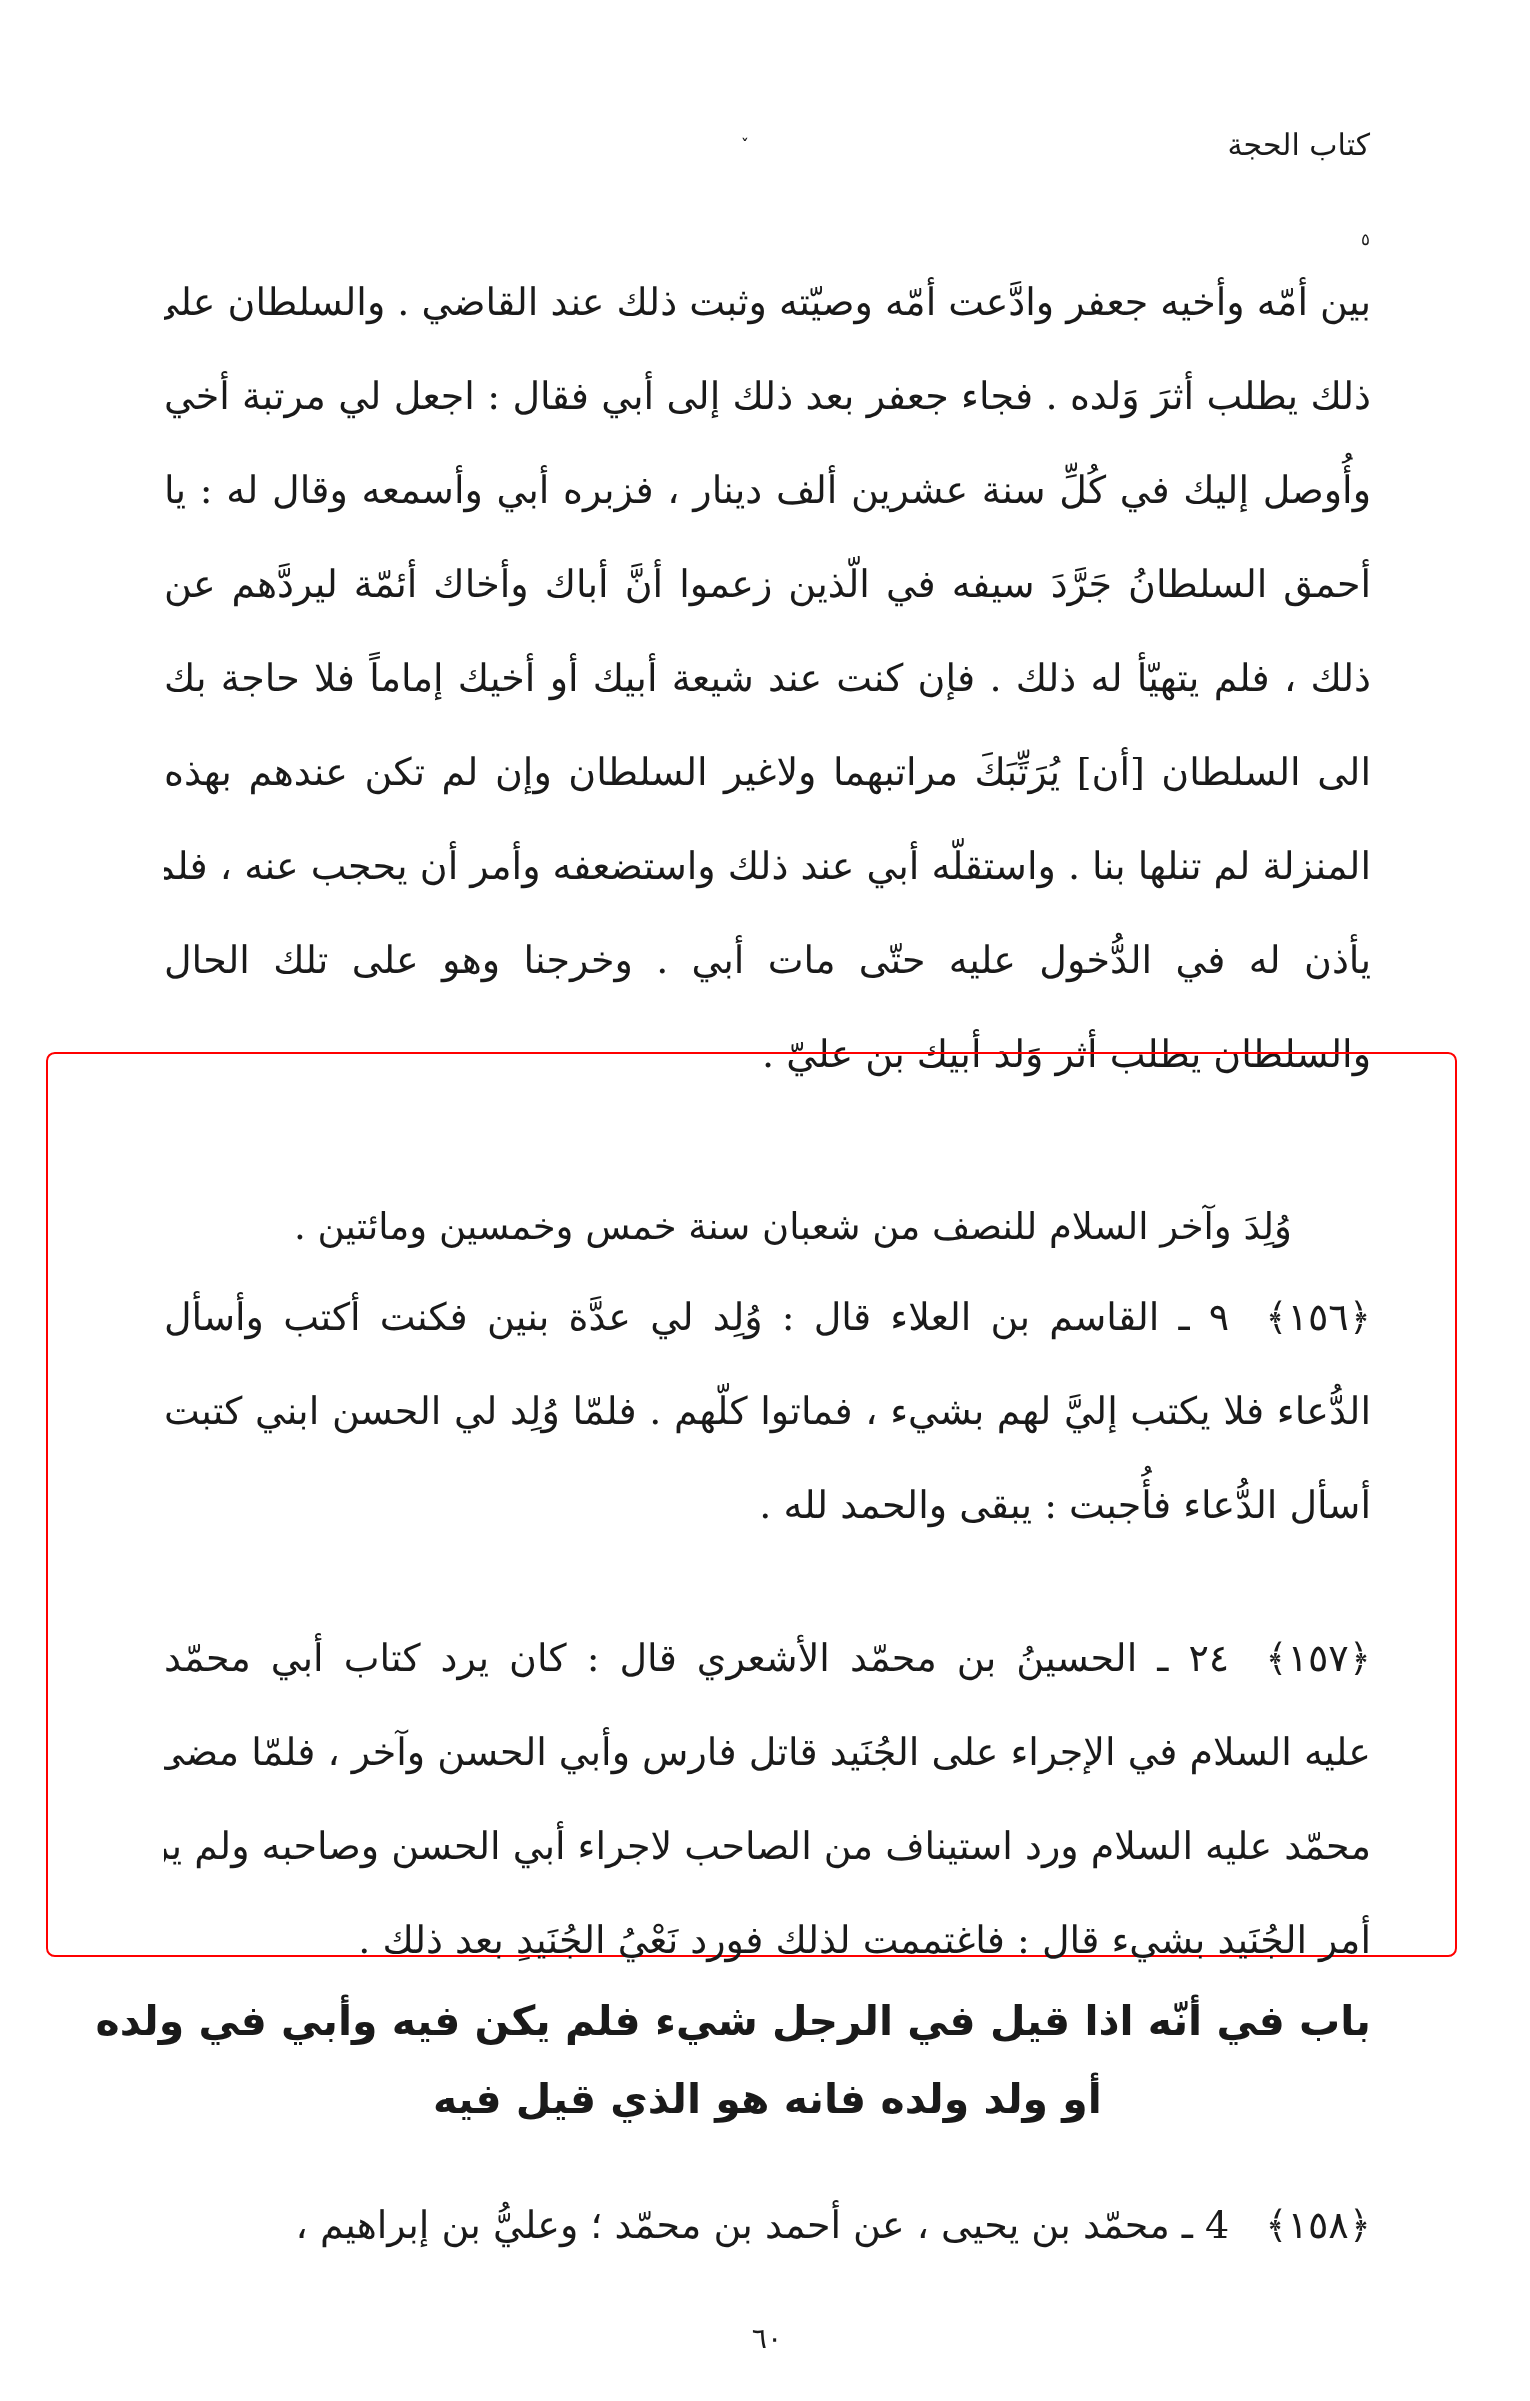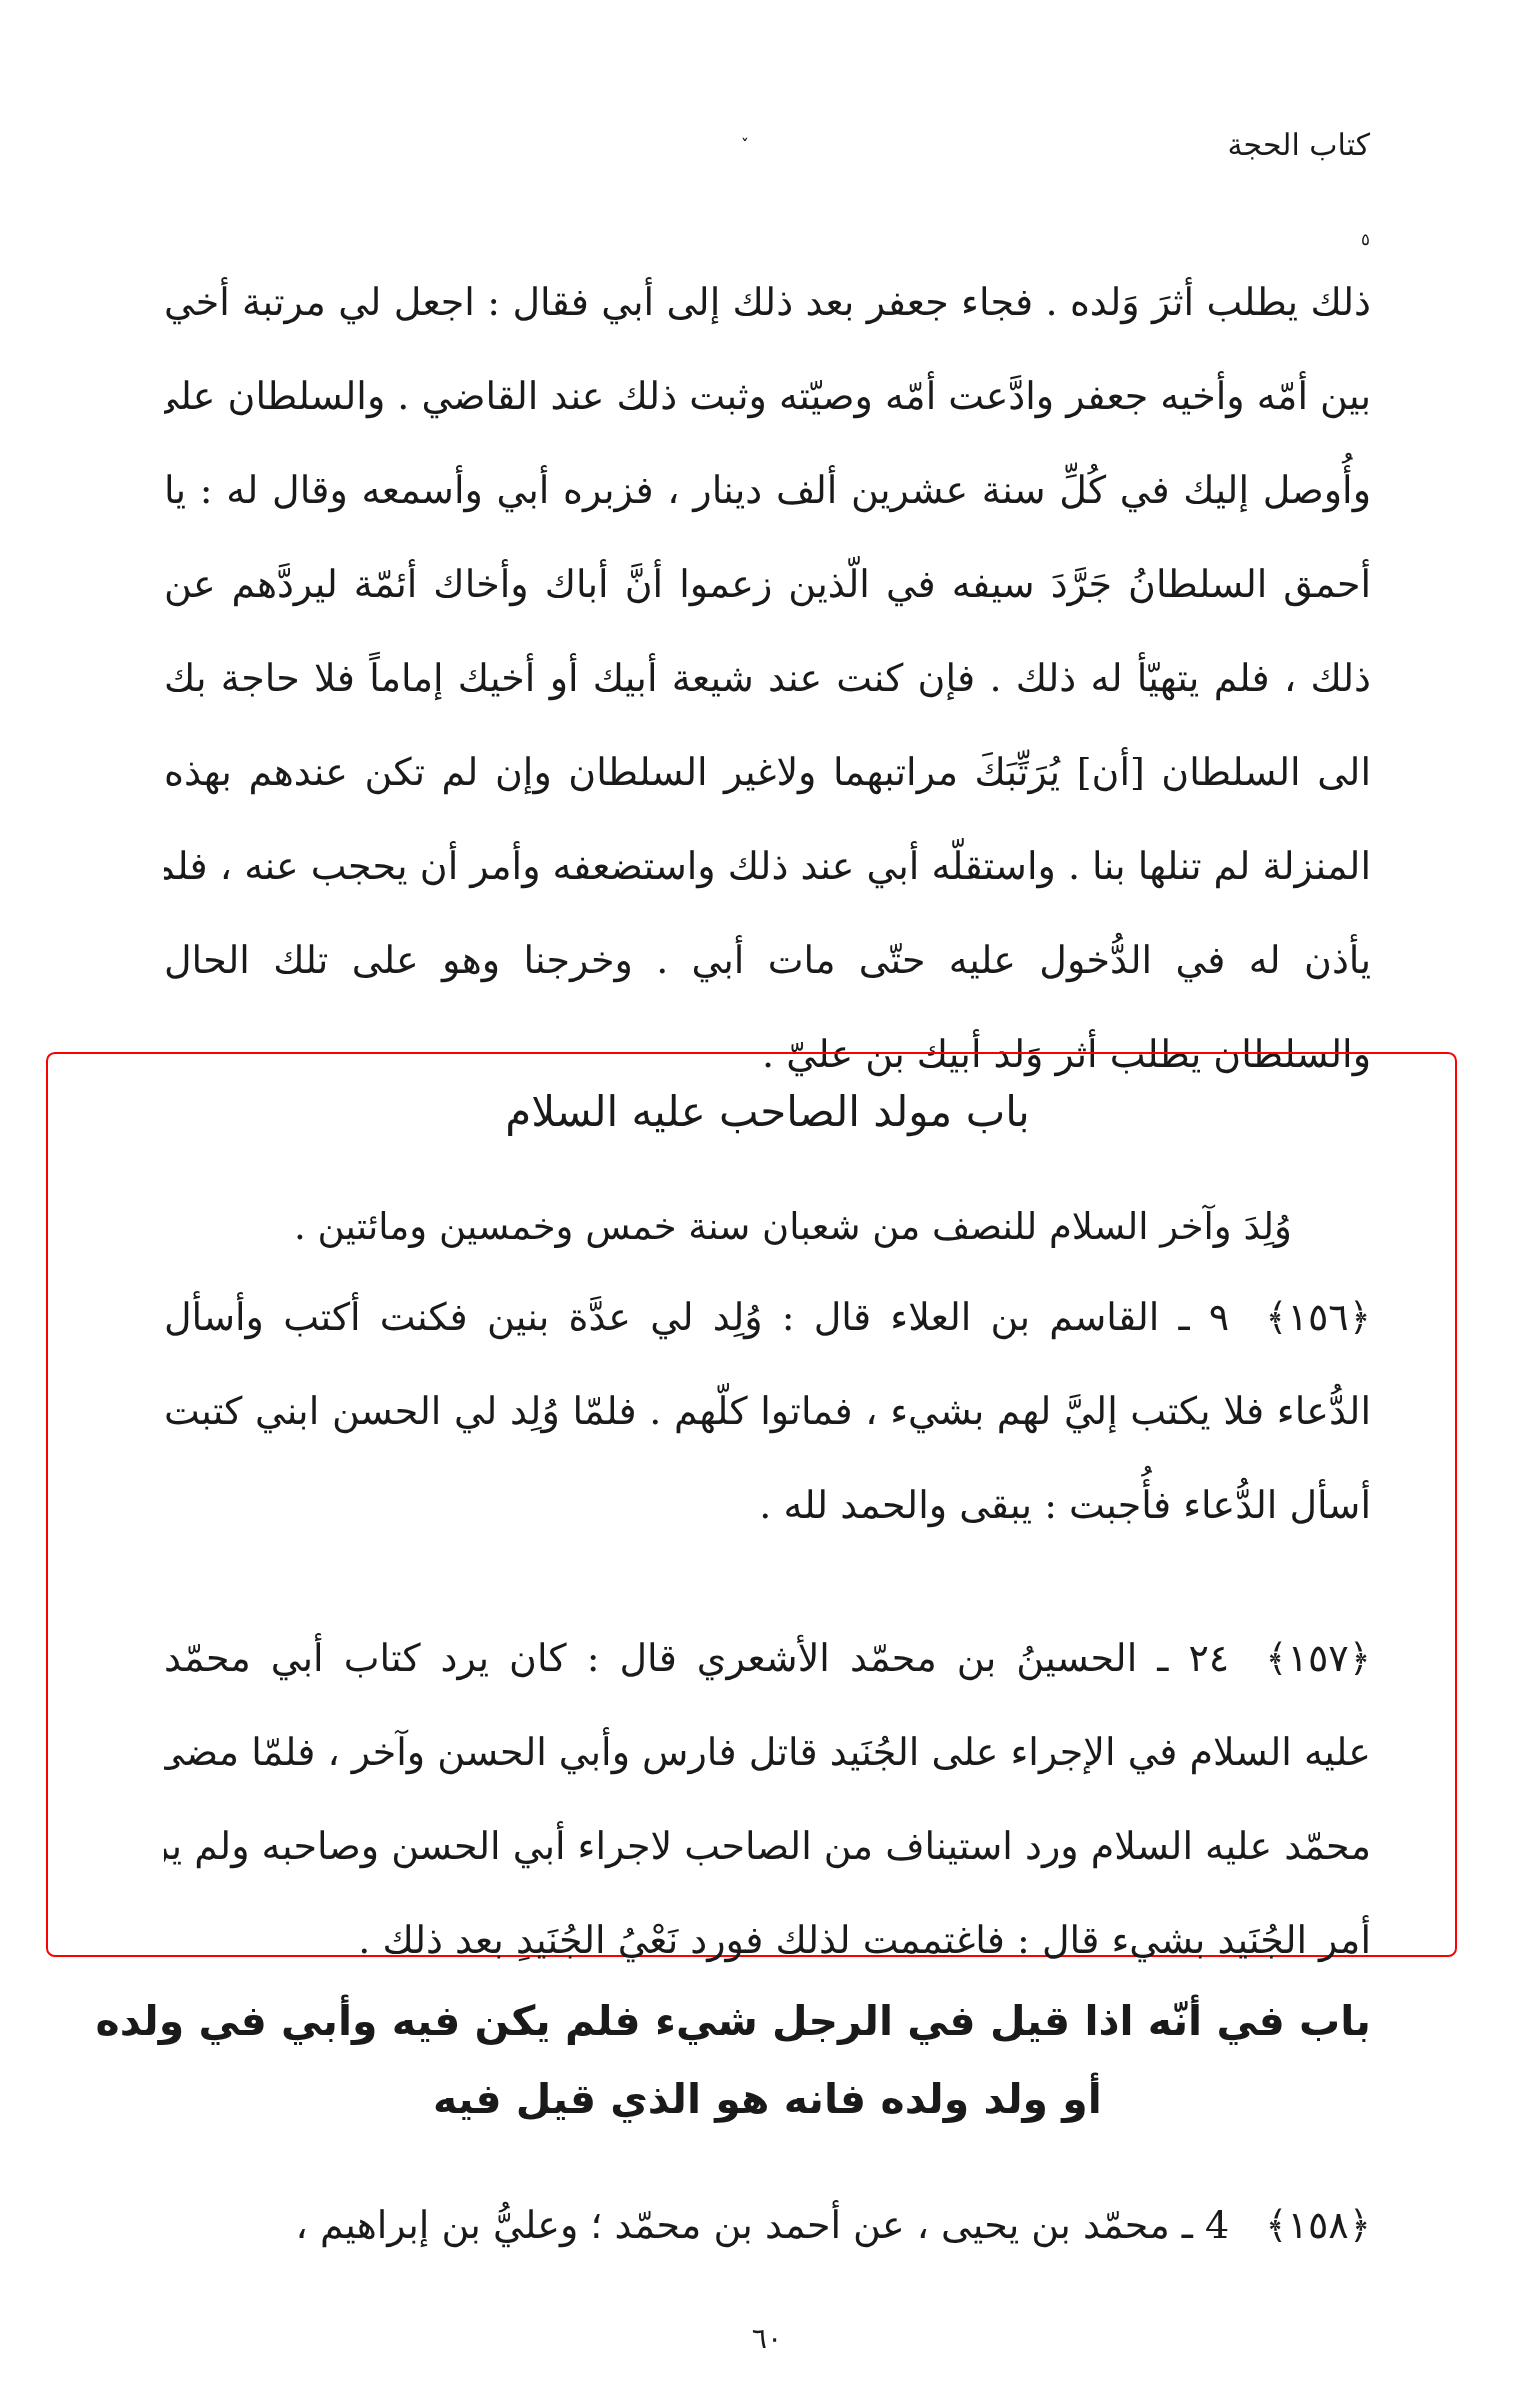--- a/index.html
+++ b/index.html
@@ -157,34 +157,33 @@
 
 <div class="page">
 
   <div class="edge-line"></div>
 
   <div class="running-head">كتاب الحجة</div>
   <div class="head-mark">ٚ</div>
   <div class="footnote-mark">٥</div>
 
   <div class="text-block para-main">
+    <div class="text-line">بين أمّه وأخيه جعفر وادَّعت أمّه وصيّته وثبت ذلك عند القاضي . والسلطان على</div>
     <div class="text-line">ذلك يطلب أثرَ وَلده . فجاء جعفر بعد ذلك إلى أبي فقال : اجعل لي مرتبة أخي</div>
-    <div class="text-line">بين أمّه وأخيه جعفر وادَّعت أمّه وصيّته وثبت ذلك عند القاضي . والسلطان على</div>
     <div class="text-line">وأُوصل إليك في كُلِّ سنة عشرين ألف دينار ، فزبره أبي وأسمعه وقال له : يا</div>
     <div class="text-line">أحمق السلطانُ جَرَّدَ سيفه في الّذين زعموا أنَّ أباك وأخاك أئمّة ليردَّهم عن</div>
     <div class="text-line">ذلك ، فلم يتهيّأ له ذلك . فإن كنت عند شيعة أبيك أو أخيك إماماً فلا حاجة بك</div>
     <div class="text-line">الى السلطان [أن] يُرَتِّبَكَ مراتبهما ولاغير السلطان وإن لم تكن عندهم بهذه</div>
     <div class="text-line">المنزلة لم تنلها بنا . واستقلّه أبي عند ذلك واستضعفه وأمر أن يحجب عنه ، فلم</div>
     <div class="text-line">يأذن له في الدُّخول عليه حتّى مات أبي . وخرجنا وهو على تلك الحال</div>
     <div class="text-line last">والسلطان يطلب أثر وَلد أبيك بن عليّ .</div>
   </div>
 
   <div class="red-box"></div>
 
-  <div class="box-title">باب مولد الصاحب عليه السلام</div>
 
   <div class="box-birth">وُلِدَ وآخر السلام للنصف من شعبان سنة خمس وخمسين ومائتين .</div>
 
   <div class="hadith hadith-156">
     <div class="text-line">
       <span class="hadith-num">﴿١٥٦﴾</span><span>٩ ـ القاسم بن العلاء قال : وُلِد لي عدَّة بنين فكنت أكتب وأسأل</span>
     </div>
     <div class="text-line">الدُّعاء فلا يكتب إليَّ لهم بشيء ، فماتوا كلّهم . فلمّا وُلِد لي الحسن ابني كتبت</div>
     <div class="text-line last">أسأل الدُّعاء فأُجبت : يبقى والحمد لله .</div>
   </div>

